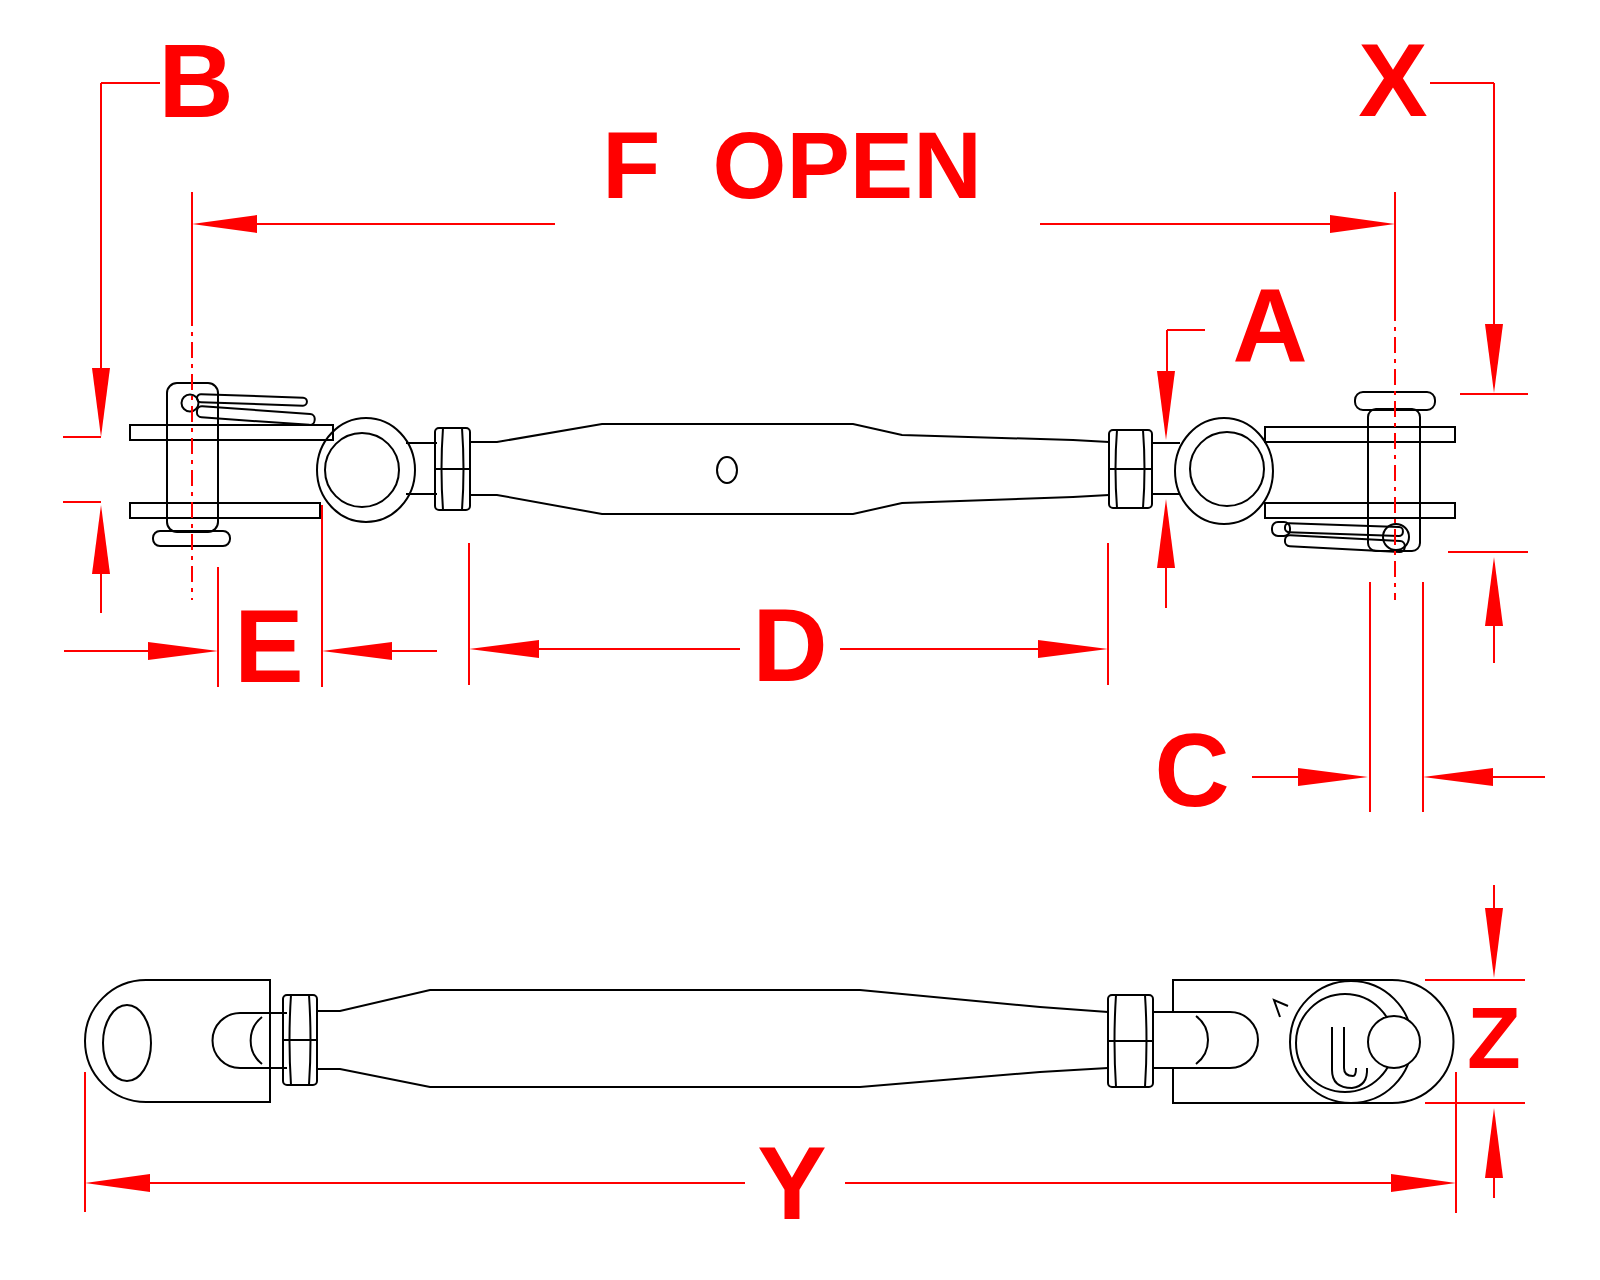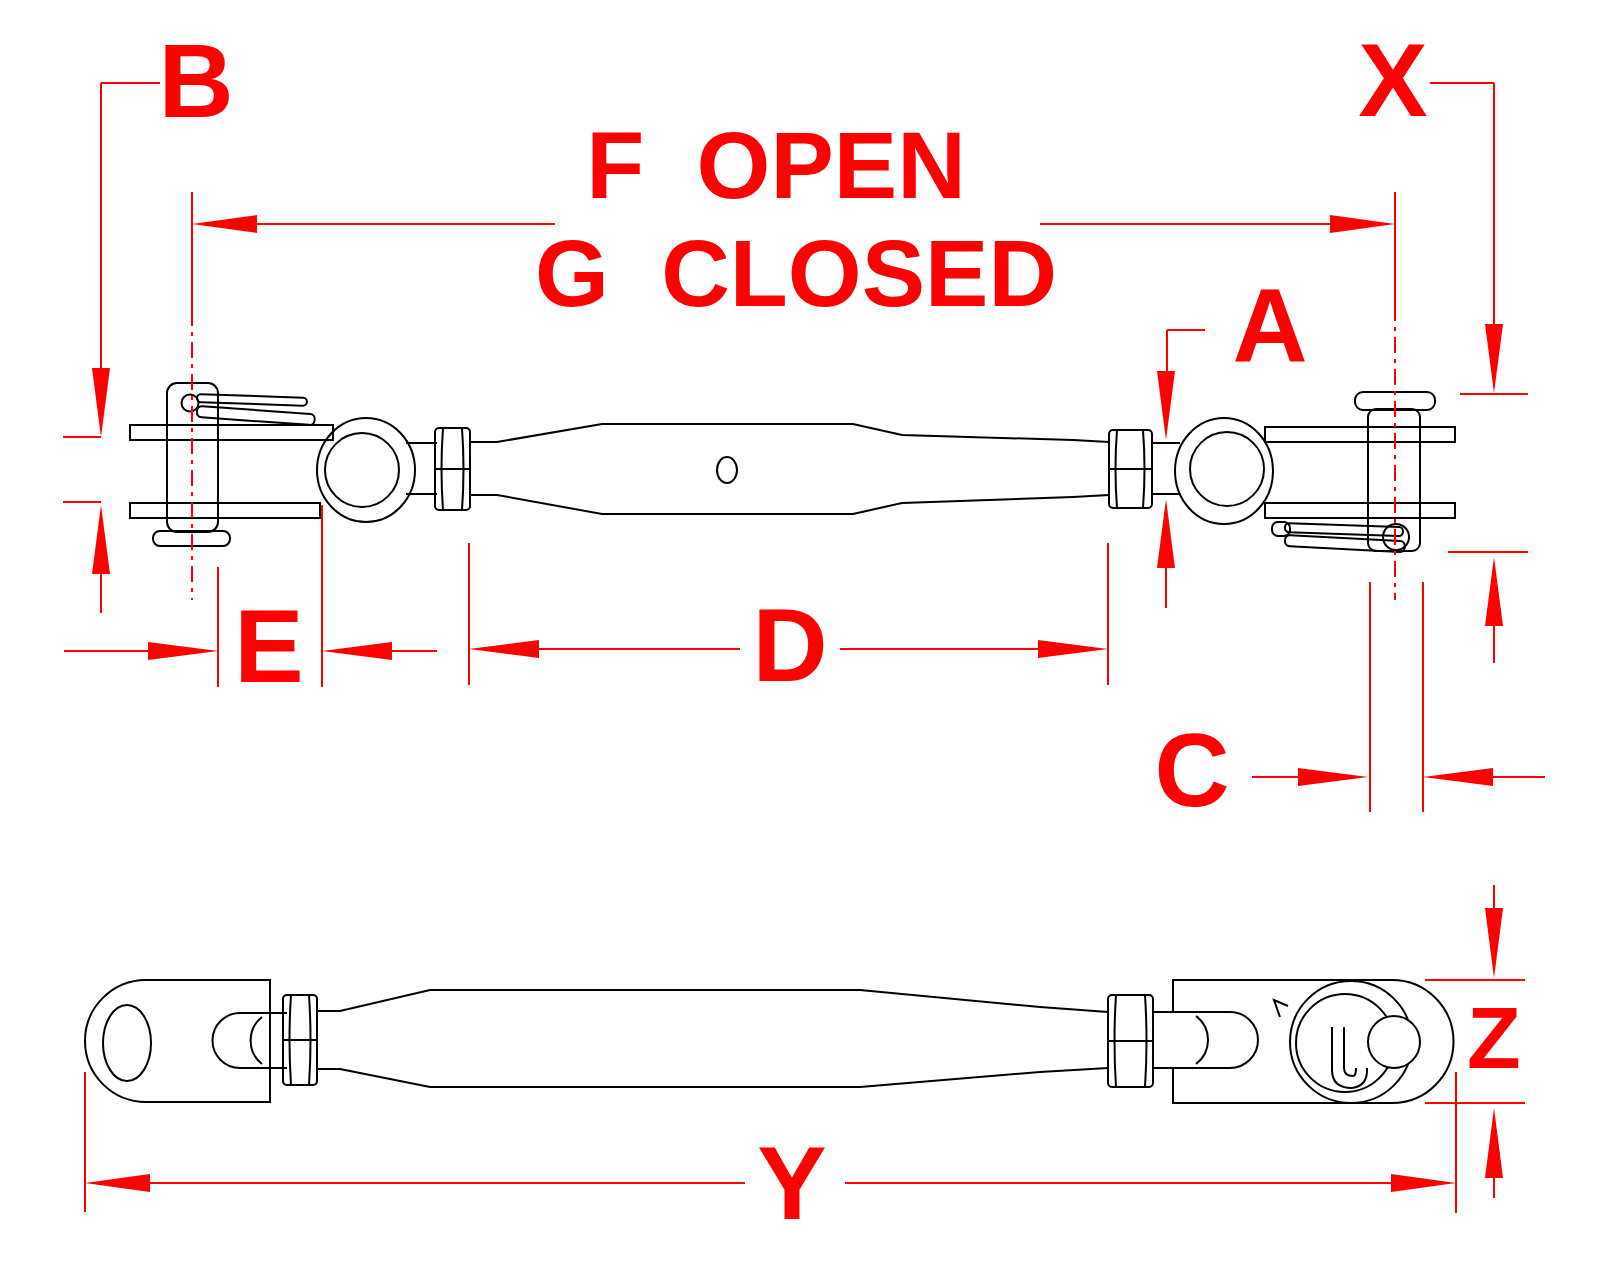--- a/index.html
+++ b/index.html
@@ -177,21 +177,20 @@
       <g>
         <path fill="none" d="M1494,885 V908 M1425,980 H1525 M1425,1103 H1525 M1494,1178 V1198"></path>
         <polygon points="1494,978 1485,908 1503,908" stroke="none"></polygon>
         <polygon points="1494,1108 1485,1178 1503,1178" stroke="none"></polygon>
       </g>
     </g>
   </svg>
 
   <div class="dim-label fs-main" style="--dim:#ff0000;left:196px;top:29px">B</div>
   <div class="dim-label fs-main" style="--dim:#ff0000;left:1393px;top:28px">X</div>
-  <div class="dim-label fs-note" style="--dim:#ff0000;left:776px;top:118px">F OPEN</div>
-  <div class="dim-label fs-note" style="--dim:#ff0000;left:796px;top:226px">G CLOSED</div>
+  <div class="dim-label fs-note" style="--dim:#ff0000;left:792px;top:118px">F OPEN</div>
   <div class="dim-label fs-main" style="--dim:#ff0000;left:1270px;top:273px">A</div>
   <div class="dim-label fs-main" style="--dim:#ff0000;left:269px;top:594px">E</div>
   <div class="dim-label fs-main" style="--dim:#ff0000;left:790px;top:593px">D</div>
   <div class="dim-label fs-main" style="--dim:#ff0000;left:1192px;top:718px">C</div>
   <div class="dim-label fs-main" style="--dim:#ff0000;left:792px;top:1131px">Y</div>
   <div class="dim-label fs-z" style="--dim:#ff0000;left:1494px;top:994px">Z</div>
 </div>
 
 </body></html>

